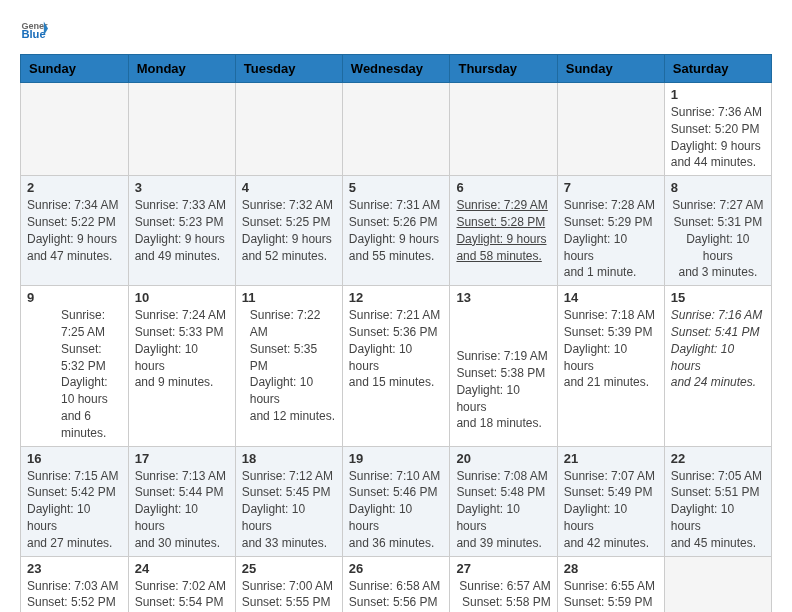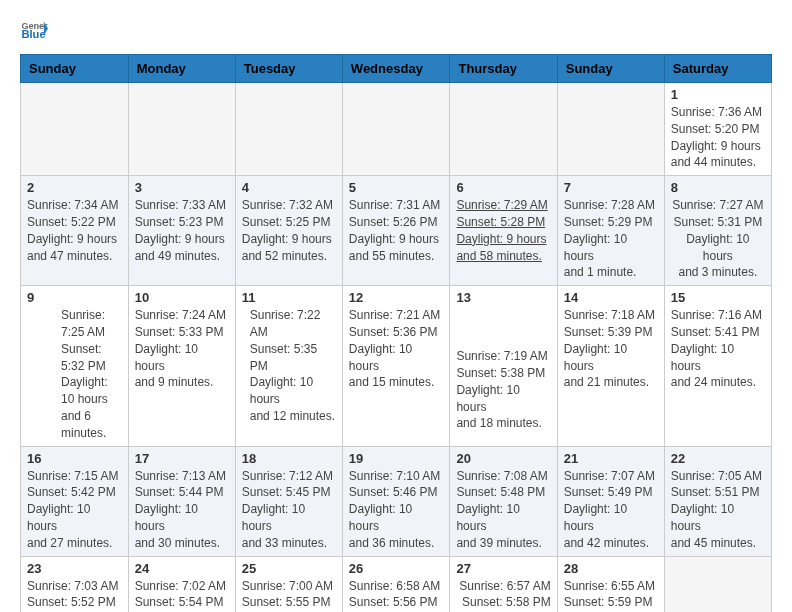--- a/index.html
+++ b/index.html
@@ -226,21 +226,21 @@
           </td>
           <td>
             <span class="day-num">14</span>
             <div class="day-info" style="white-space: pre-line;">Sunrise: 7:18 AM
 Sunset: 5:39 PM
 Daylight: 10 hours
 and 21 minutes.</div>
           </td>
           <td>
             <span class="day-num">15</span>
-            <div class="day-info" style="white-space: pre-line;">Sunrise: 7:16 AM
+            <div class="day-info" style="white-space: pre-line; font-style: italic;">Sunrise: 7:16 AM
 Sunset: 5:41 PM
 Daylight: 10 hours
 and 24 minutes.</div>
           </td>
         </tr>
         <tr class="row-alt">
           <td>
             <span class="day-num">16</span>
             <div class="day-info" style="white-space: pre-line;">Sunrise: 7:15 AM
 Sunset: 5:42 PM

